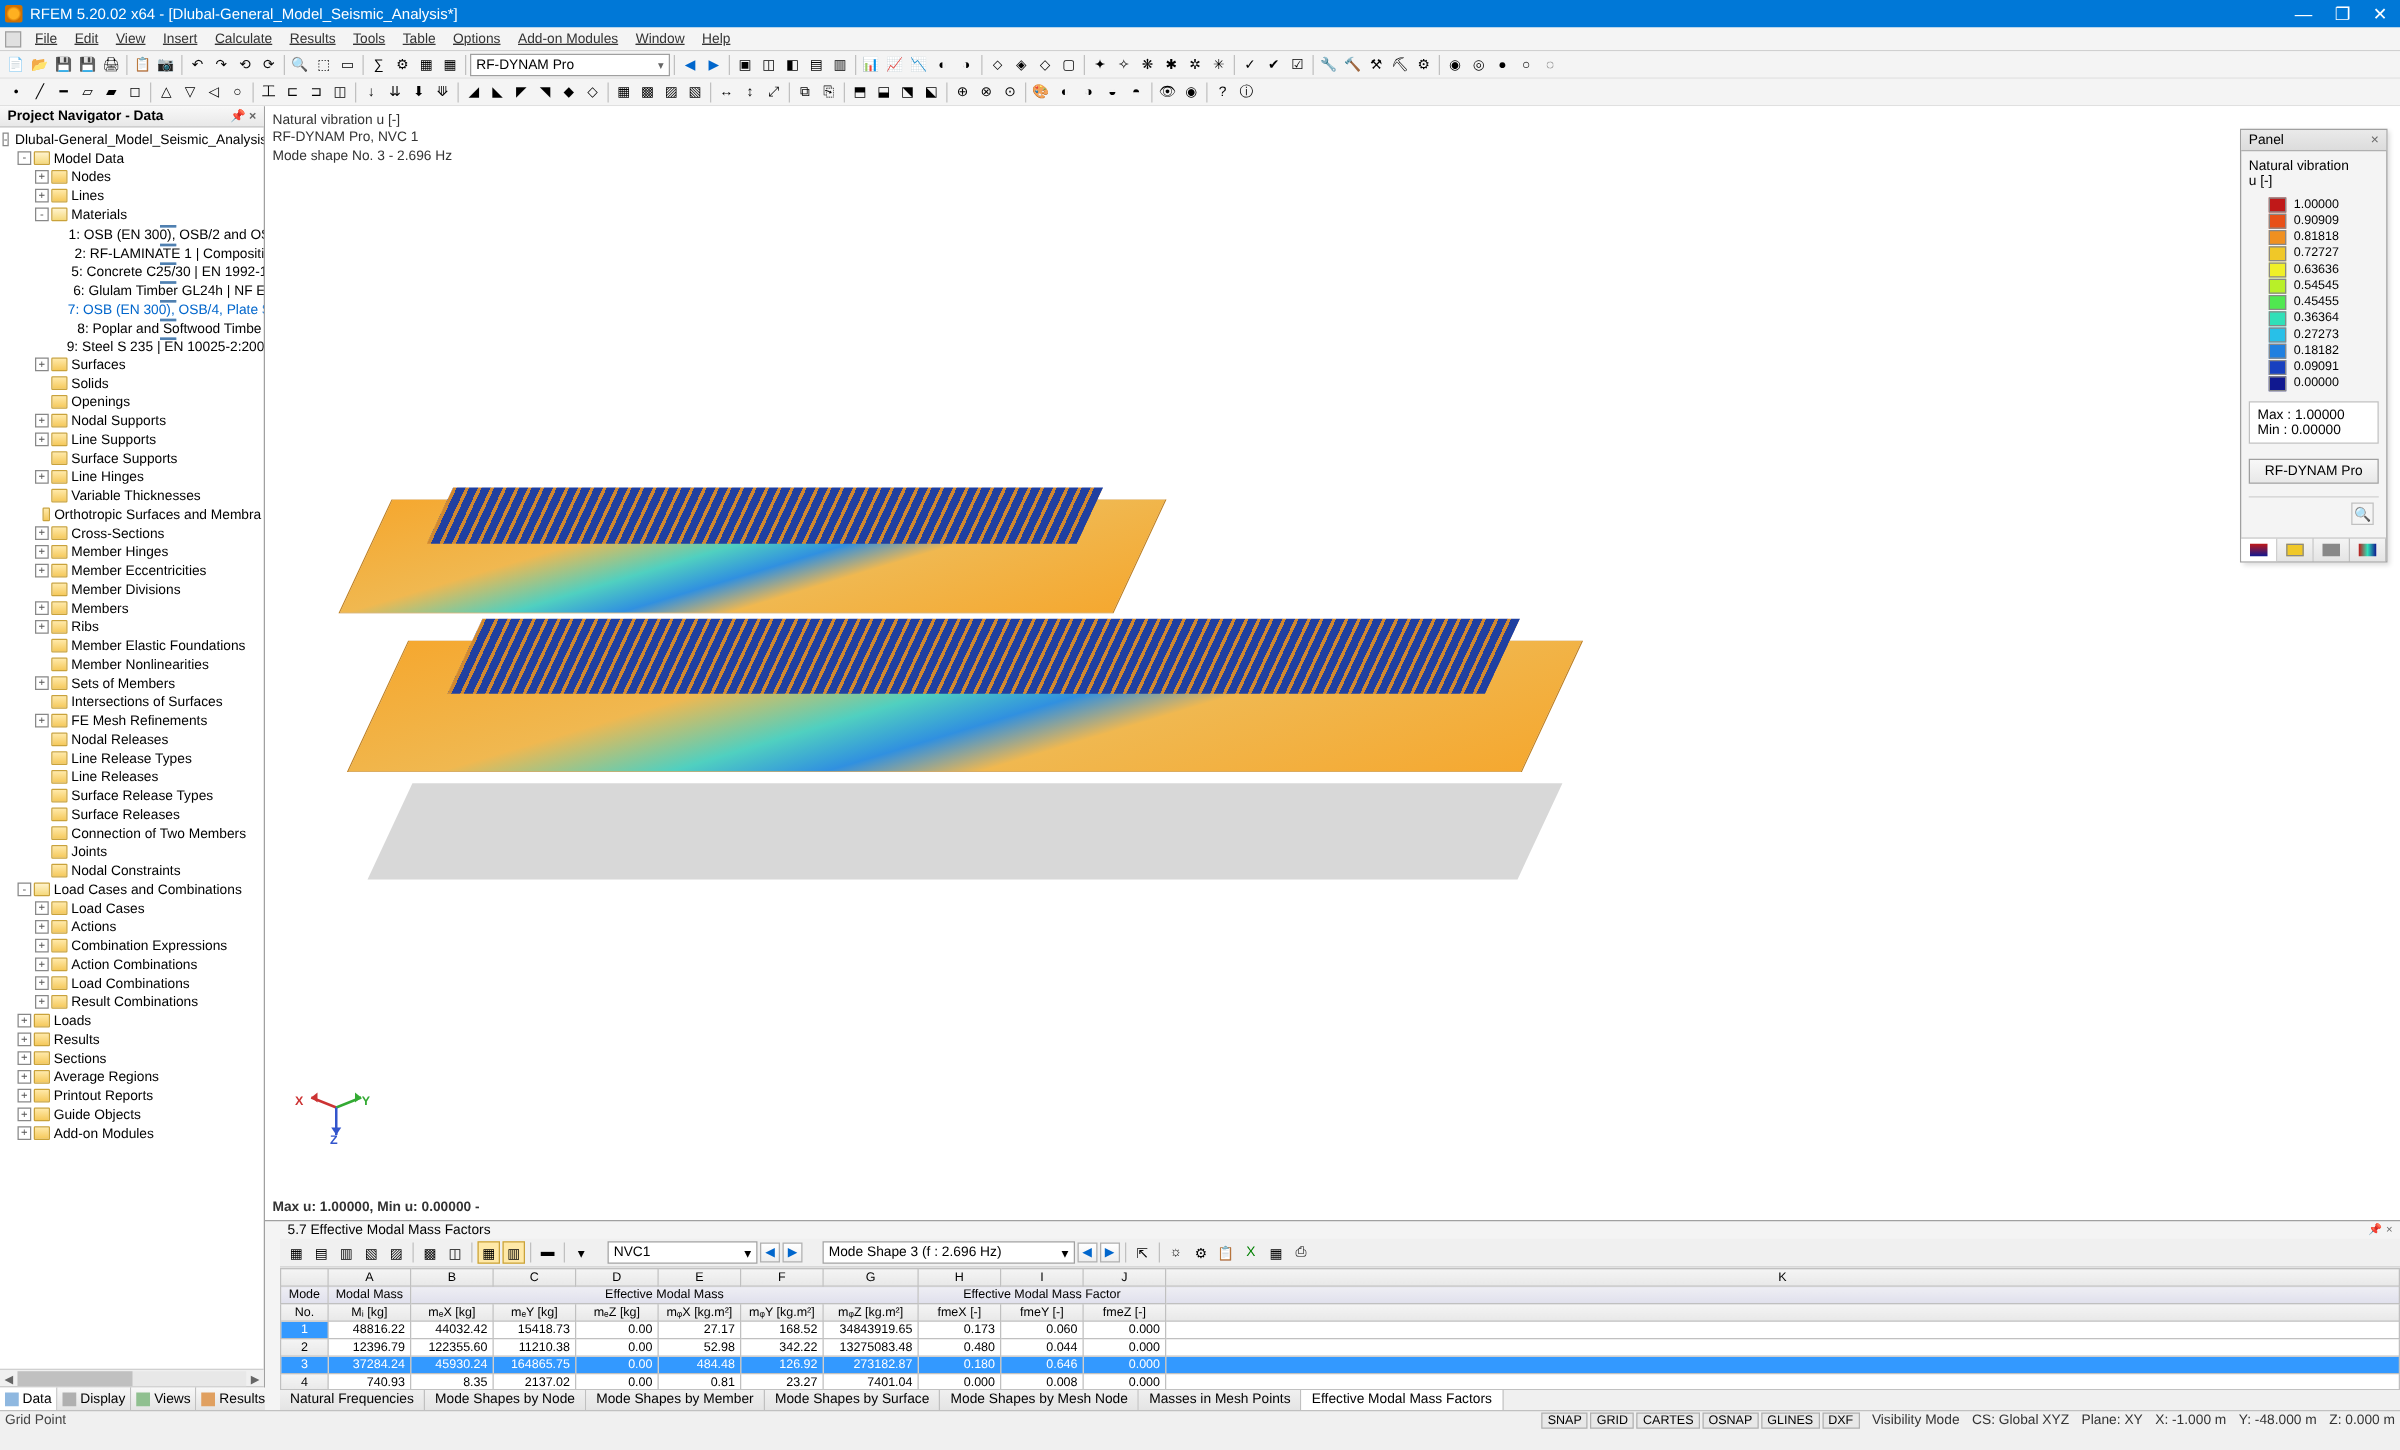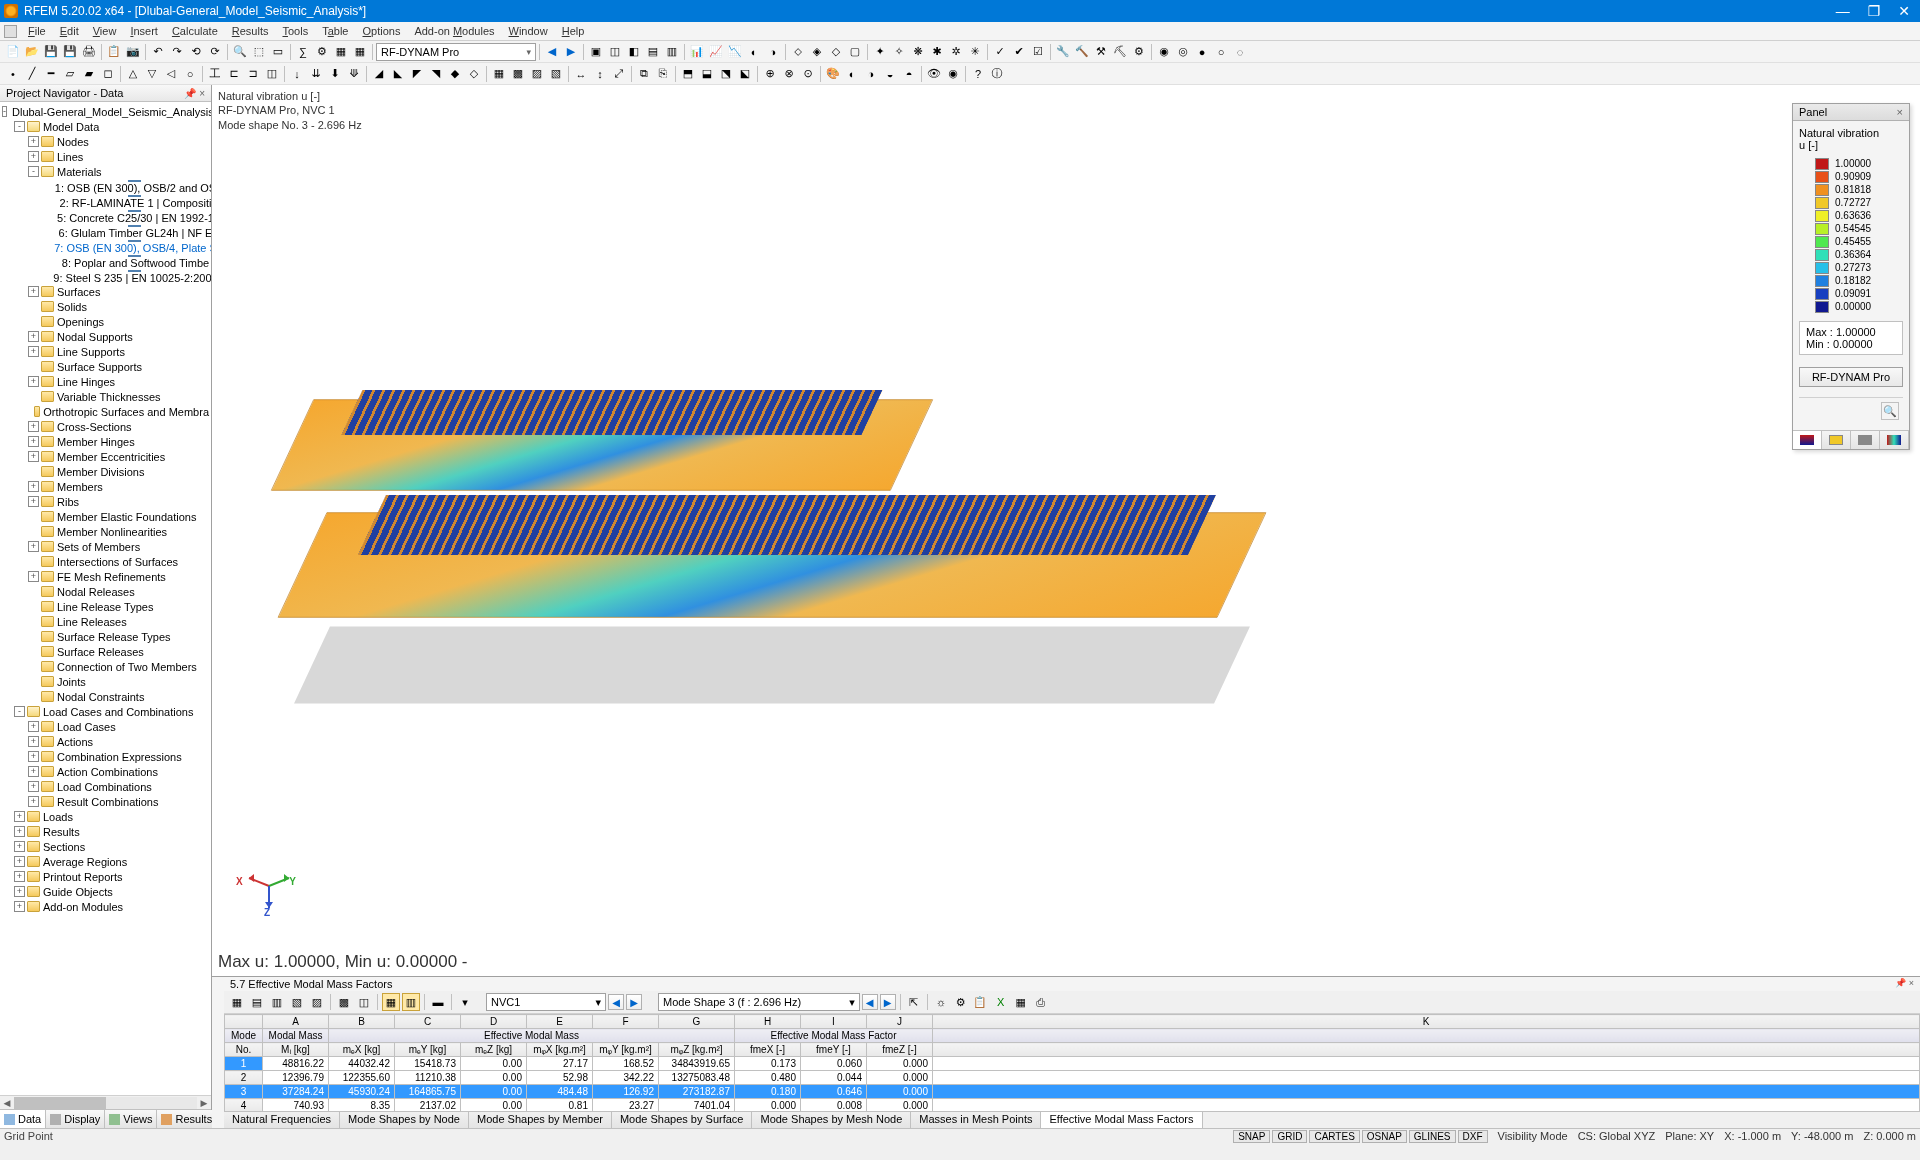--- a/index.html
+++ b/index.html
@@ -8,36 +8,36 @@
 
 .titlebar { background: #0078d7; color: #fff; height: 22px; display: flex; align-items: center; padding: 0 4px; }
 .titlebar .app-icon { width: 14px; height: 14px; background: radial-gradient(circle,#ffb020 40%,#d07000 60%); border-radius: 2px; margin-right: 6px; }
 .titlebar .title { flex: 1; font-size: 12px; }
 .titlebar .win-btns { display: flex; gap: 18px; padding-right: 6px; }
 .titlebar .win-btns span { font-size: 14px; cursor: pointer; }
 
 
 .menubar { background: #f4f4f4; height: 19px; display: flex; align-items: center; padding: 0 4px; border-bottom: 1px solid #d0d0d0; }
 .menubar .mdi-icon { width: 13px; height: 13px; background: #e0e0e0; border: 1px solid #a0a0a0; margin-right: 4px; }
-.menubar .menu-item { padding: 14px 7px; cursor: pointer; color: #333; }
+.menubar .menu-item { padding: 14px 7px; cursor: pointer; color: #333; text-decoration: underline; }
 .menubar .menu-item u { text-decoration: underline; }
 
 
 .toolbar-row { background: #f4f4f4; height: 22px; display: flex; align-items: center; padding: 0 4px; border-bottom: 1px solid #e0e0e0; gap: 1px; }
 .tb-btn { width: 18px; height: 18px; border: 1px solid transparent; display: inline-flex; align-items: center; justify-content: center; cursor: pointer; font-size: 11px; }
 .tb-sep { width: 1px; height: 16px; background: #c0c0c0; margin: 0 2px; }
 .tb-combo { height: 18px; border: 1px solid #a0a0a0; background: #fff; padding: 0 4px; min-width: 140px; display: flex; align-items: center; justify-content: space-between; font-size: 11px; }
 .tb-combo .dd { font-size: 9px; color: #666; }
 
 
 .main-area { display: flex; height: calc(100% - 22px - 19px - 22px - 22px - 15px - 17px); }
 
 
 .navigator { width: 212px; background: #fff; border-right: 1px solid #a0a0a0; display: flex; flex-direction: column; }
-.nav-header { background: linear-gradient(#f8f8f8,#e8e8e8); padding: 2px 6px; border-bottom: 1px solid #c0c0c0; display: flex; justify-content: space-between; align-items: flex-end; font-size: 11px; }
+.nav-header { background: linear-gradient(#f8f8f8,#e8e8e8); padding: 2px 6px; border-bottom: 1px solid #c0c0c0; display: flex; justify-content: space-between; align-items: flex-start; font-size: 11px; font-weight: bold; }
 .nav-header .pin { font-size: 10px; color: #666; cursor: pointer; }
 .nav-tree { flex: 1; overflow-y: auto; overflow-x: hidden; padding: 2px 0; }
 .tree-node { display: flex; align-items: center; padding: 0 2px; height: 15px; white-space: nowrap; cursor: pointer; }
 .tree-node.selected { color: #0066cc; }
 .tree-toggle { width: 11px; height: 11px; border: 1px solid #888; display: inline-flex; align-items: center; justify-content: center; font-size: 9px; line-height: 1; margin-right: 2px; background: #fff; color:#555;}
 .tree-toggle.blank { border: none; background: transparent; }
 .tree-icon { width: 13px; height: 11px; margin-right: 3px; display: inline-block; }
 .tree-icon.folder { background: linear-gradient(#ffe9a8,#f5c95c); border: 1px solid #c9a23a; border-radius: 1px; }
 .tree-icon.folder-open { background: linear-gradient(#fff3cc,#f5d97c); border: 1px solid #c9a23a; border-radius: 1px; }
 .tree-icon.app { background: radial-gradient(circle,#ffb020 40%,#d07000 60%); border-radius: 2px; }
@@ -58,21 +58,21 @@
 
 .viewport-col { flex: 1; display: flex; flex-direction: column; background: #fff; position: relative; }
 .vp-info { position: absolute; top: 4px; left: 6px; font-size: 11px; color: #333; line-height: 1.3; z-index: 2; }
 .vp-canvas { flex: 1; background: #fff; position: relative; overflow: hidden; }
 .axis-gizmo { position: absolute; left: 24px; bottom: 58px; width: 60px; height: 60px; }
 .axis-gizmo .ax { position: absolute; font-size: 10px; font-weight: bold; }
 .axis-gizmo .ax.x { color: #cc3333; left: 0; top: 18px; } 
 .axis-gizmo .ax.y { color: #33aa33; right: 0; top: 18px; } 
 .axis-gizmo .ax.z { color: #3355cc; left: 28px; bottom: 0; }
 .axis-gizmo svg { position:absolute; left:8px; top:8px;}
-.vp-footer-text { position: absolute; left: 6px; bottom: 4px; font-size: 17px; color: #333; }
+.vp-footer-text { position: absolute; left: 6px; bottom: 4px; font-size: 11px; color: #333; font-weight: bold; }
 
 
 .panel { position: absolute; top: 18px; right: 10px; width: 118px; background: #f4f4f4; border: 1px solid #a0a0a0; box-shadow: 2px 2px 4px rgba(0,0,0,0.15); }
 .panel-header { background: linear-gradient(#eaeaea,#dcdcdc); padding: 2px 6px; display: flex; justify-content: space-between; border-bottom: 1px solid #b0b0b0; font-size: 11px; }
 .panel-header .close { cursor: pointer; color: #666; }
 .panel-body { padding: 6px; }
 .panel-body .ptitle { font-size: 11px; }
 .legend { margin: 6px 0 4px 16px; }
 .legend-row { display: flex; align-items: center; height: 13px; }
 .legend-sw { width: 14px; height: 12px; border: 1px solid #888; margin-right: 6px; }

